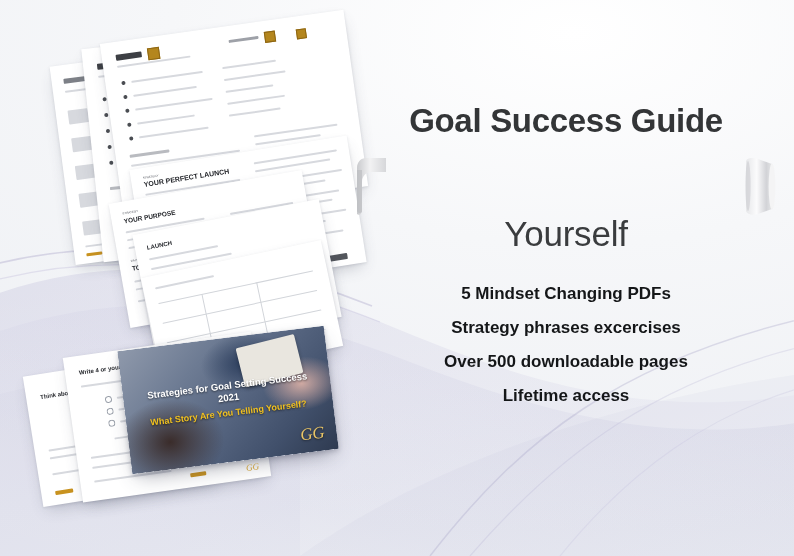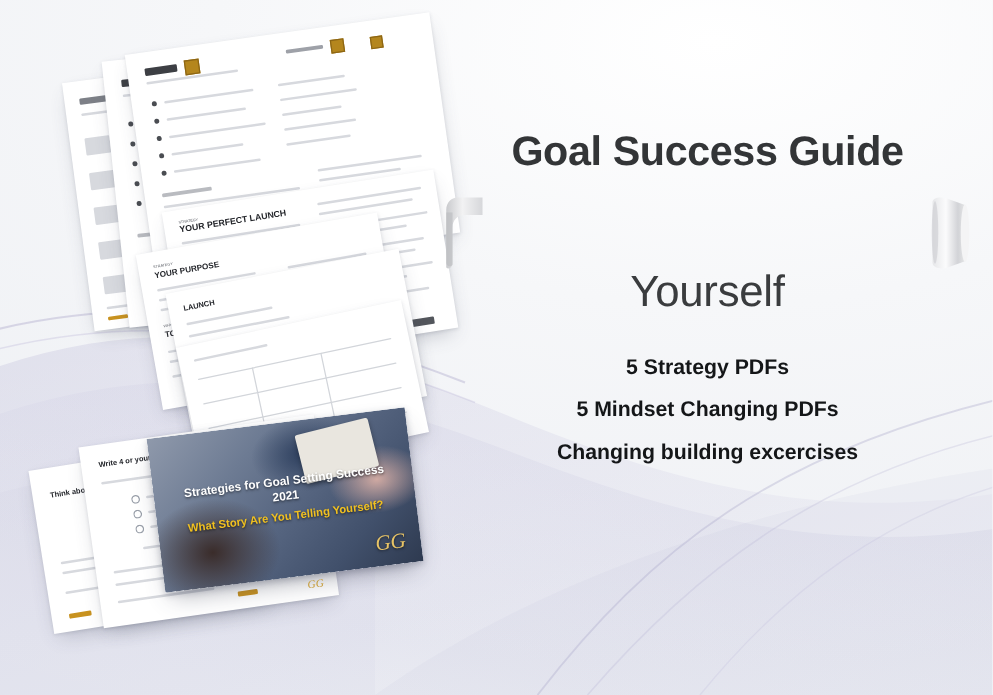--- a/index.html
+++ b/index.html
@@ -333,19 +333,20 @@
         </defs>
         <path d="M4,6 C4,2 10,1 16,3 L30,8 C33,10 33,50 30,53 L16,58 C10,60 4,58 4,54 Z" fill="url(#tr)"></path>
         <ellipse cx="30" cy="30.5" rx="3.4" ry="23" fill="#f4f4f5"></ellipse>
         <ellipse cx="6" cy="30" rx="2.6" ry="25" fill="#c8c9cd" opacity=".55"></ellipse>
       </svg>
     </div>
 
     <div class="includes">Yourself</div>
 
     <div class="features">
-      <div class="feature">5 Strategy PDFs</div>
       <div class="feature">5 Mindset Changing PDFs</div>
-      <div class="feature">Changing building excercises</div>
+      <div class="feature">Strategy phrases excercises</div>
+      <div class="feature">Over 500 downloadable pages</div>
+      <div class="feature">Lifetime access</div>
     </div>
   </div>
 
 </div>
 
 </body></html>

